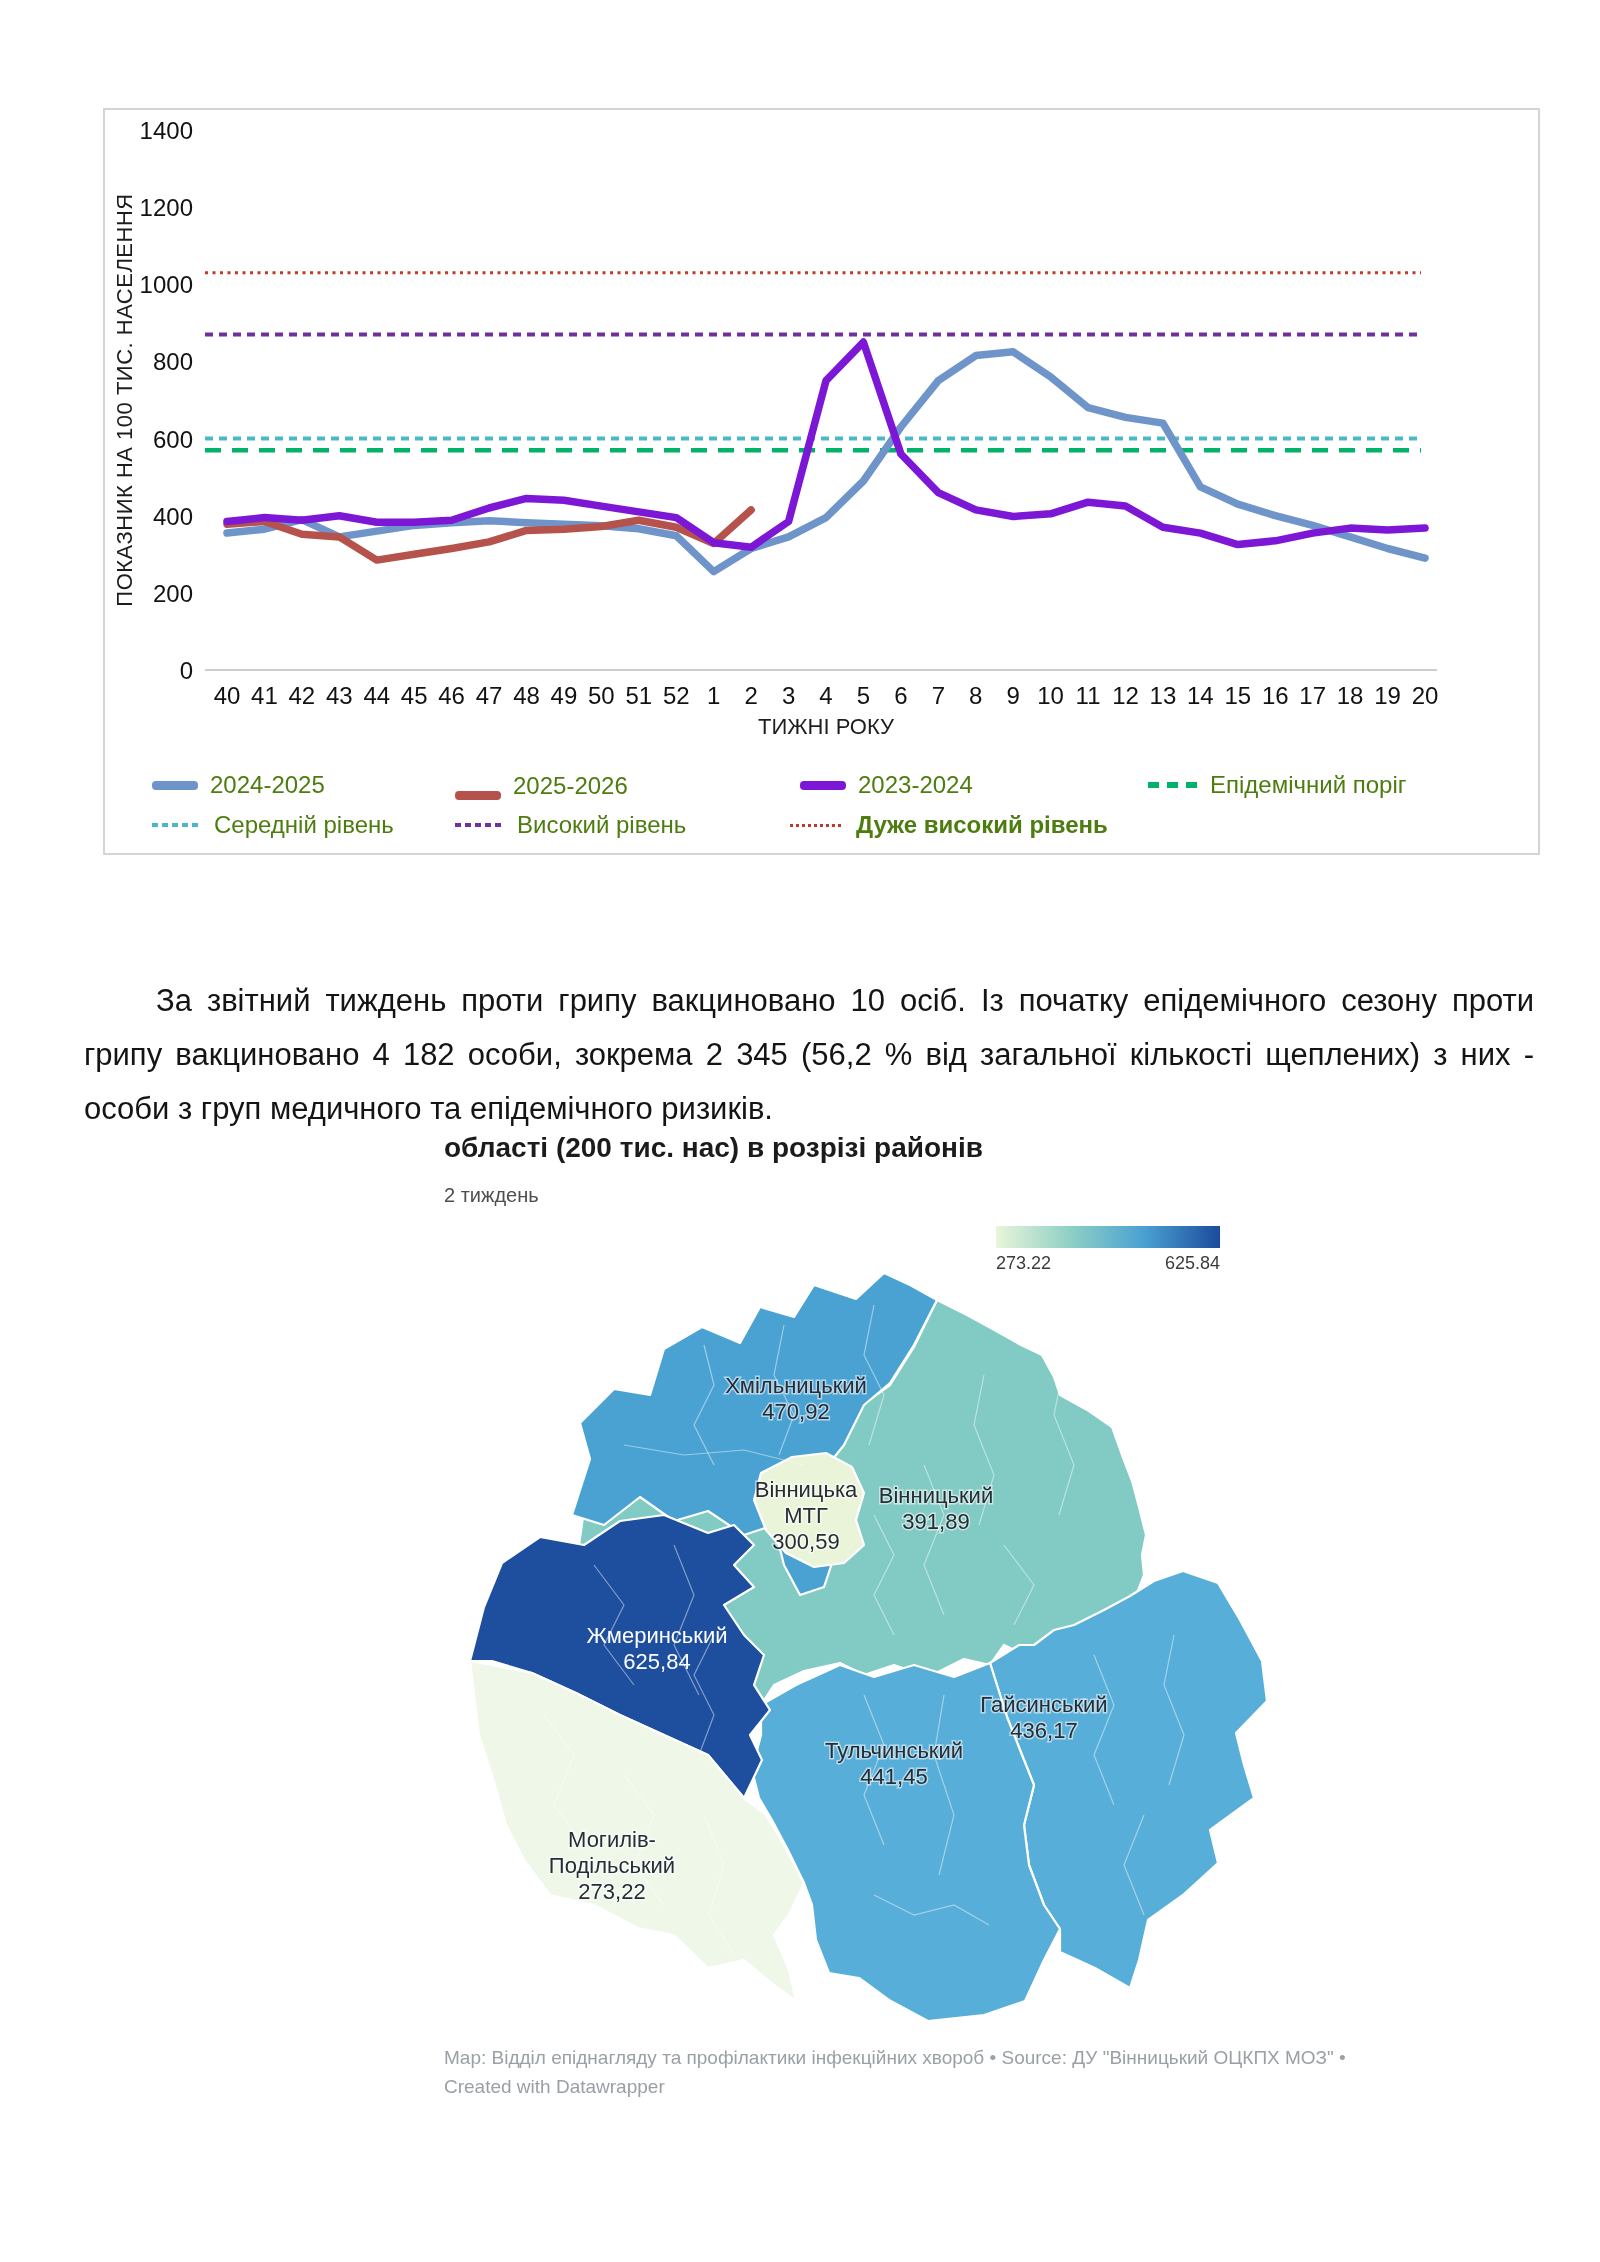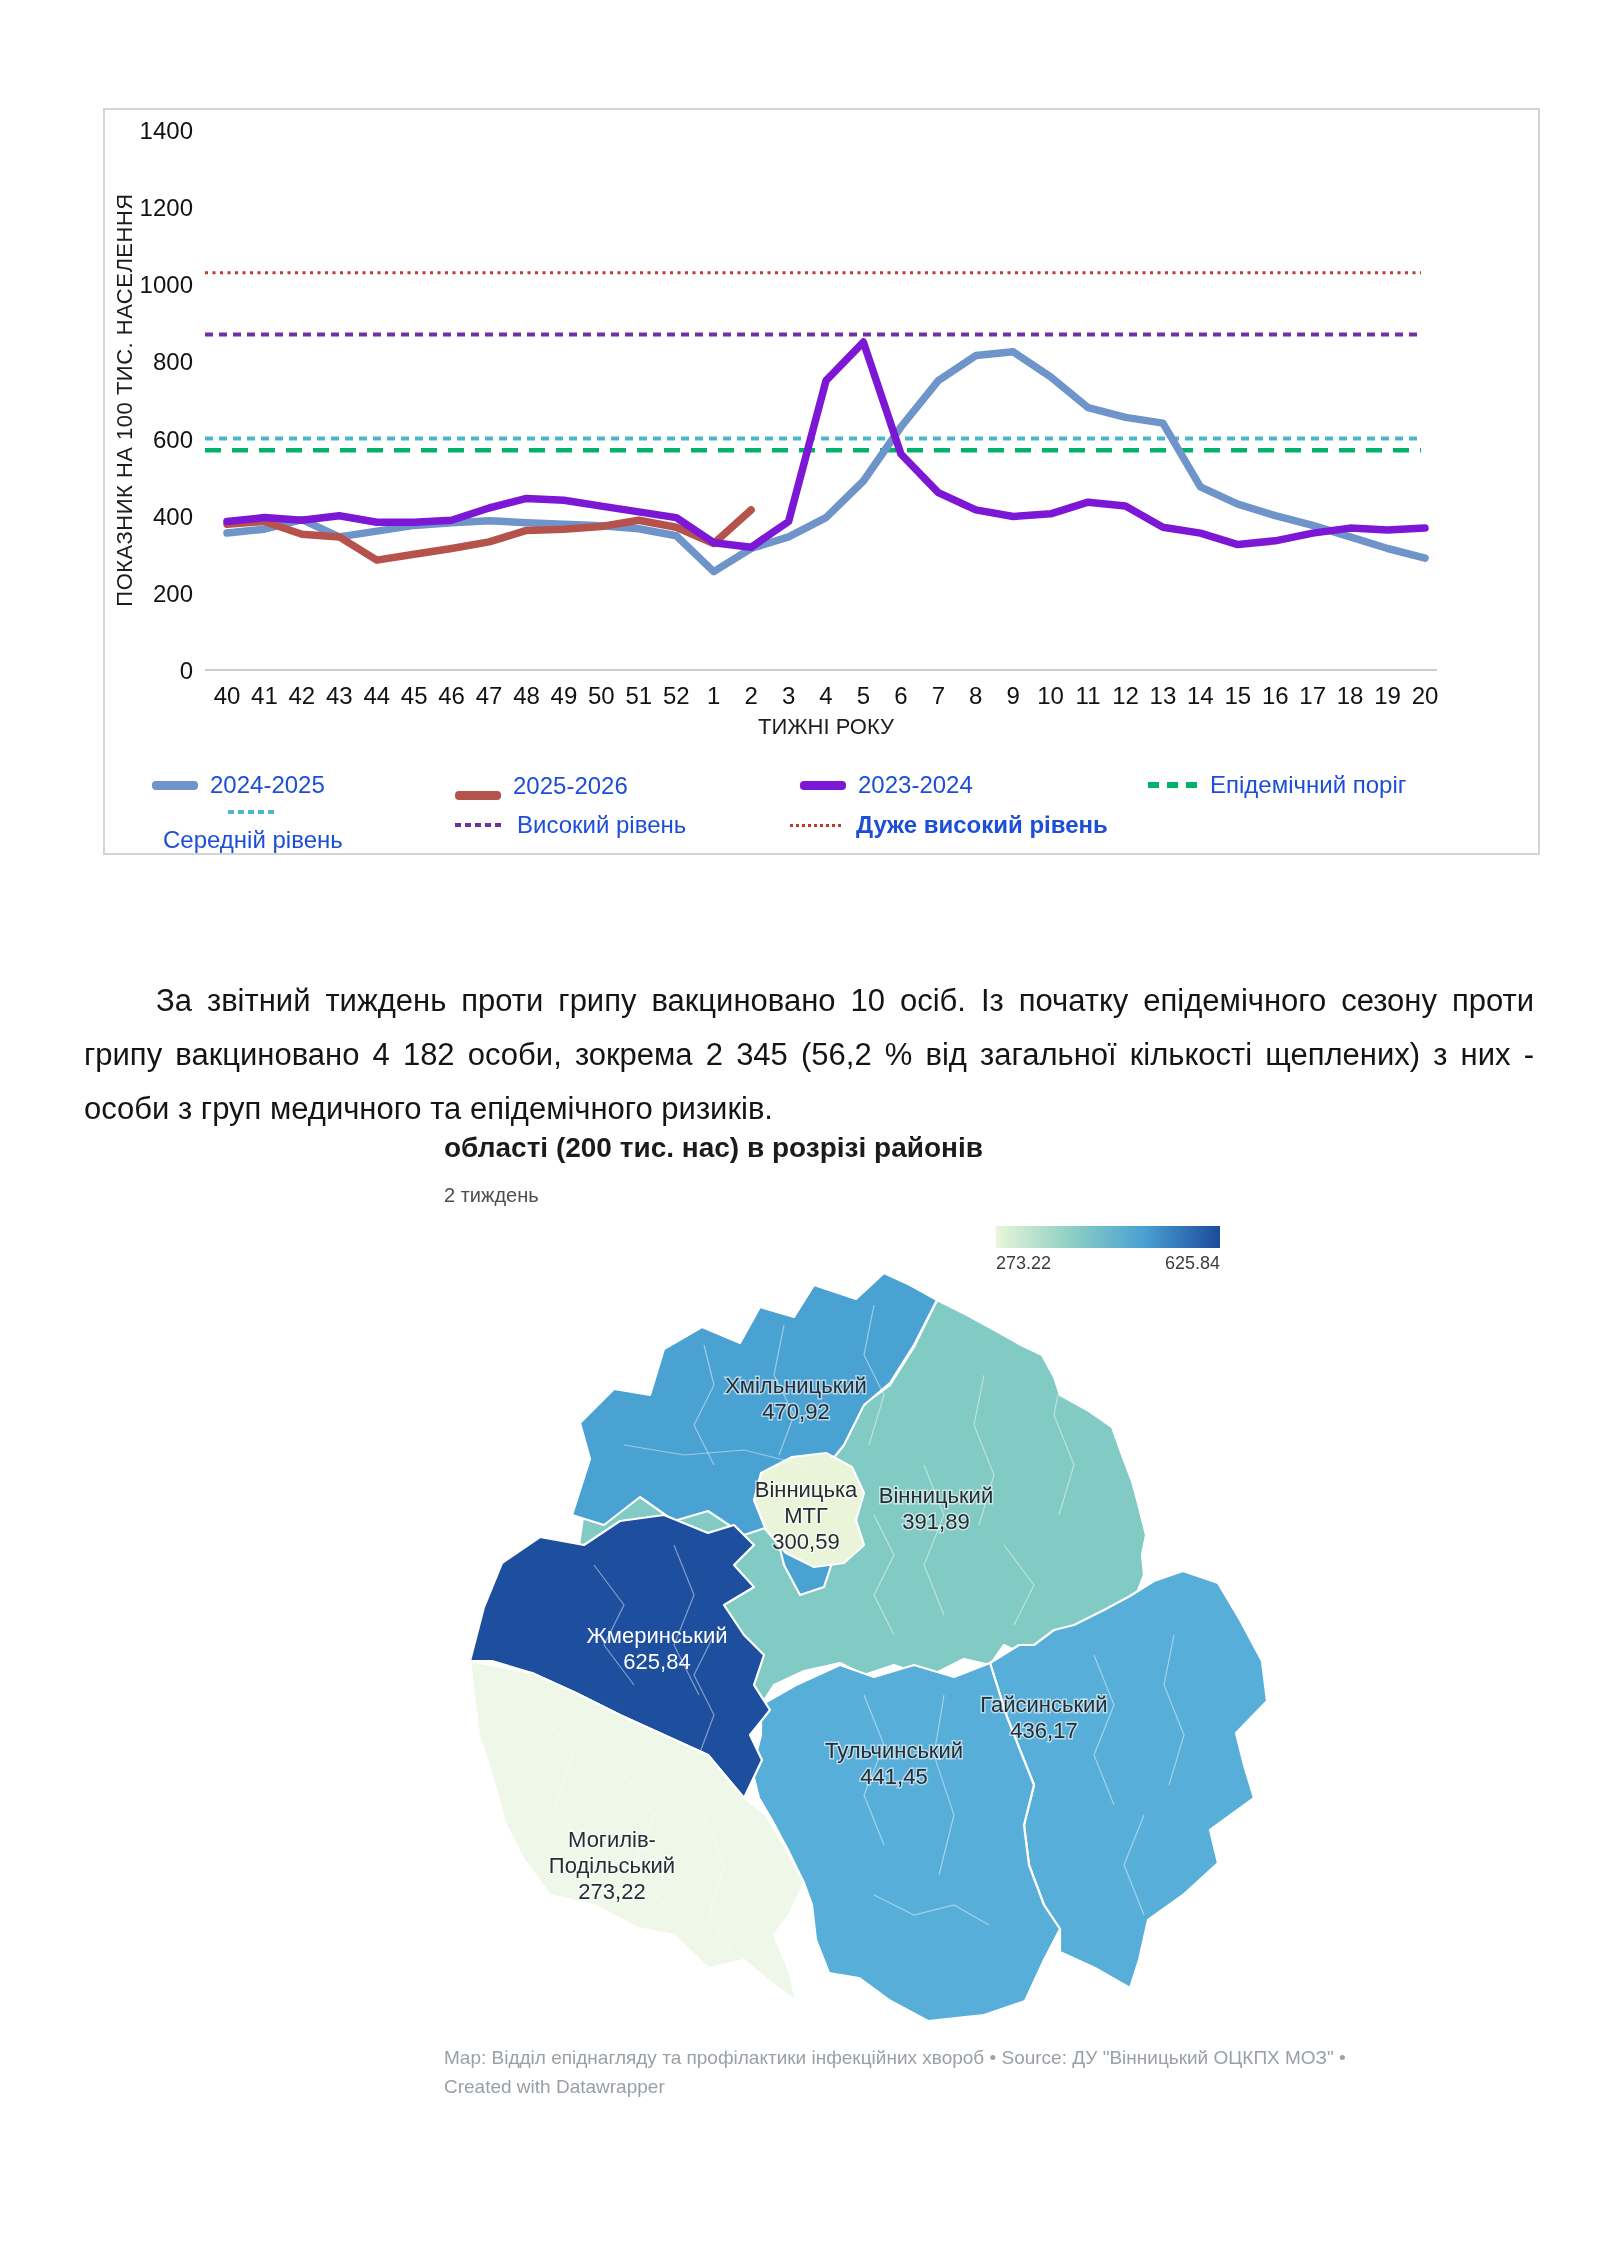--- a/index.html
+++ b/index.html
@@ -4,21 +4,21 @@
 <style>
   html,body{margin:0;padding:0;background:#ffffff;}
   .page{position:relative;width:1600px;height:2262px;background:#fff;
         font-family:"Liberation Sans",sans-serif;overflow:hidden;}
 
   
   .chart-box{position:absolute;left:103px;top:108px;width:1437px;height:747px;
              border:2px solid #d4d4d4;background:#fff;box-sizing:border-box;}
   .chart-svg{position:absolute;left:0;top:0;}
   .legend-item{position:absolute;display:flex;align-items:center;gap:12px;
-               font-size:24px;color:#1d4ed8;white-space:nowrap;height:30px;}
+               font-size:24px;color:#4d7c0f;white-space:nowrap;height:30px;}
   .sw{display:inline-block;flex:0 0 auto;}
   .sw-solid{width:46px;height:9px;border-radius:4px;}
   .sw-long-dash{width:50px;height:6px;}
   .sw-dash{width:50px;height:4px;}
   .sw-dot{width:54px;height:3px;}
 
   .ytick,.xtick{font-size:24px;fill:#121212;font-family:"Liberation Sans",sans-serif;}
   .atitle{font-size:22px;fill:#1d1d1d;font-family:"Liberation Sans",sans-serif;}
 
   
@@ -119,21 +119,21 @@
           <span>2025-2026</span>
         </div>
         <div class="legend-item" style="left: 695px; top: 660px;">
           <span class="sw sw-solid" style="background: rgb(125, 23, 214);"></span>
           <span>2023-2024</span>
         </div>
         <div class="legend-item" style="left: 1043px; top: 660px;">
           <span class="sw sw-long-dash" style="background: repeating-linear-gradient(90deg, rgb(0, 178, 106) 0px, rgb(0, 178, 106) 11px, transparent 11px, transparent 19px);"></span>
           <span>Епідемічний поріг</span>
         </div>
-        <div class="legend-item" style="left: 58px; top: 700px; flex-direction: column;">
+        <div class="legend-item" style="left: 47px; top: 700px;">
           <span class="sw sw-dash" style="background: repeating-linear-gradient(90deg, rgb(74, 184, 201) 0px, rgb(74, 184, 201) 6px, transparent 6px, transparent 10px);"></span>
           <span>Середній рівень</span>
         </div>
         <div class="legend-item" style="left: 350px; top: 700px;">
           <span class="sw sw-dash" style="background: repeating-linear-gradient(90deg, rgb(112, 48, 160) 0px, rgb(112, 48, 160) 6px, transparent 6px, transparent 10px);"></span>
           <span>Високий рівень</span>
         </div>
         <div class="legend-item" style="left: 685px; top: 700px; font-weight: bold;">
           <span class="sw sw-dot" style="background: repeating-linear-gradient(90deg, rgb(192, 58, 43) 0px, rgb(192, 58, 43) 3px, transparent 3px, transparent 6px);"></span>
           <span>Дуже високий рівень</span>

